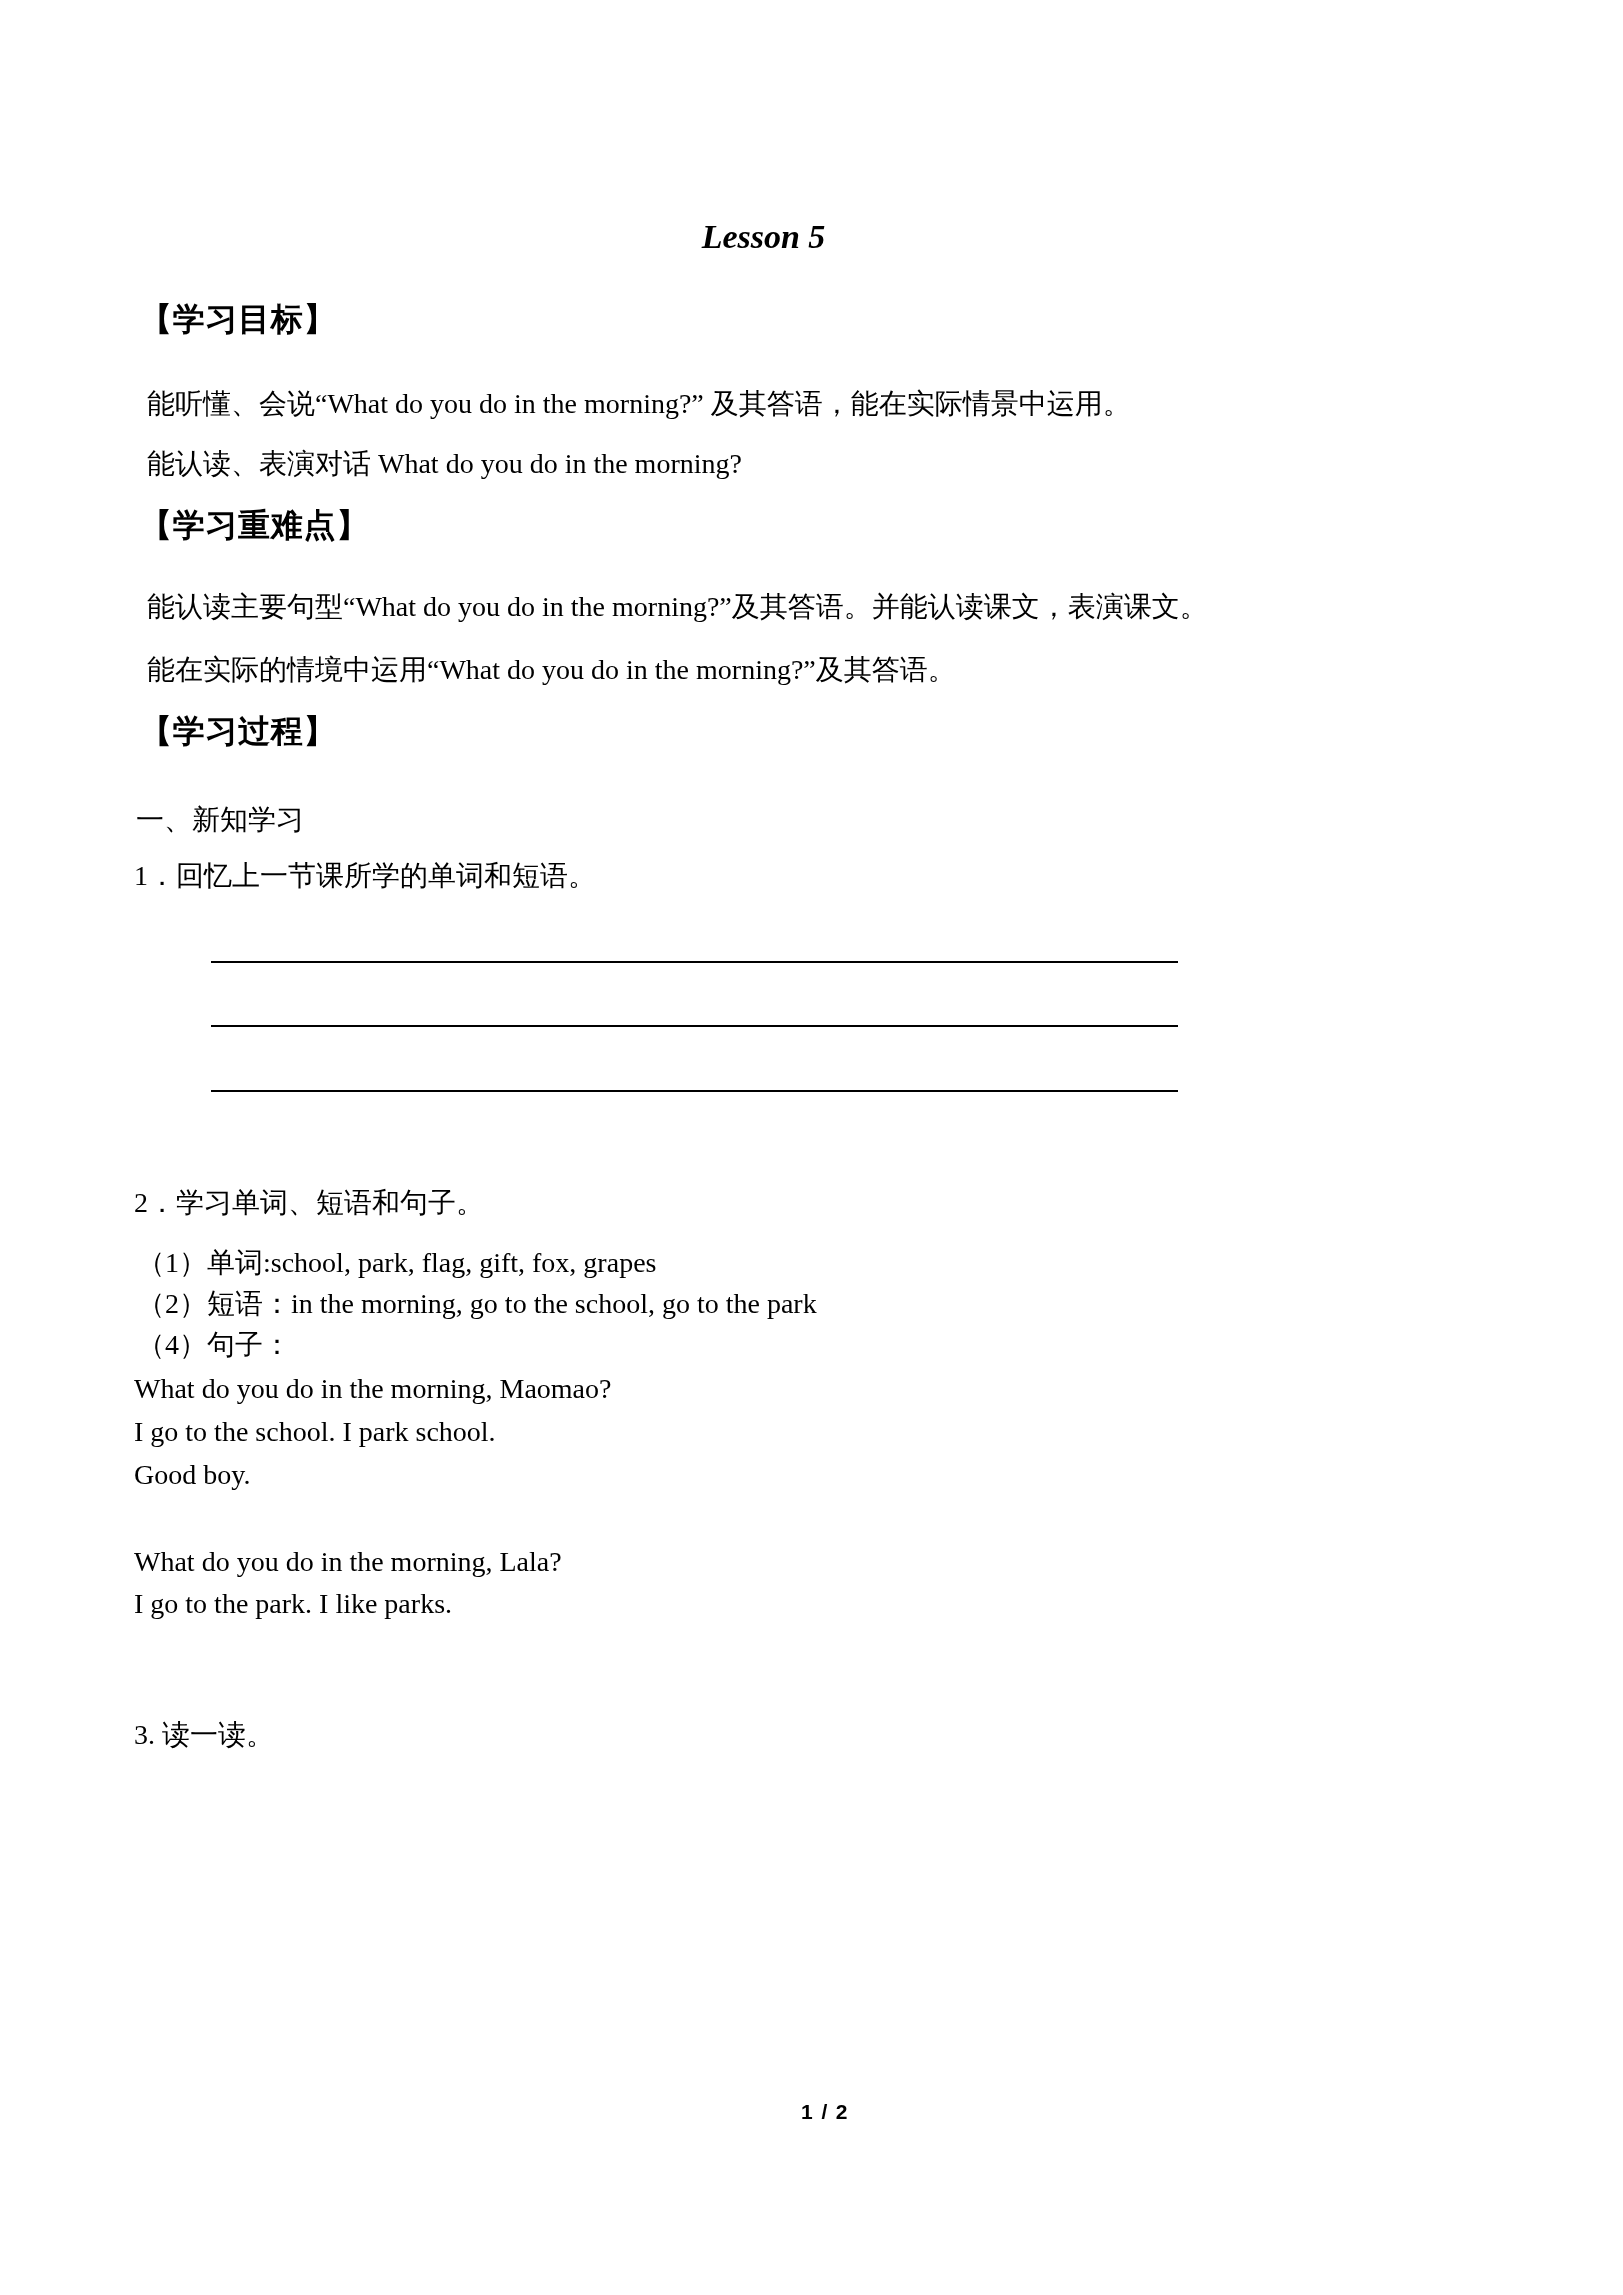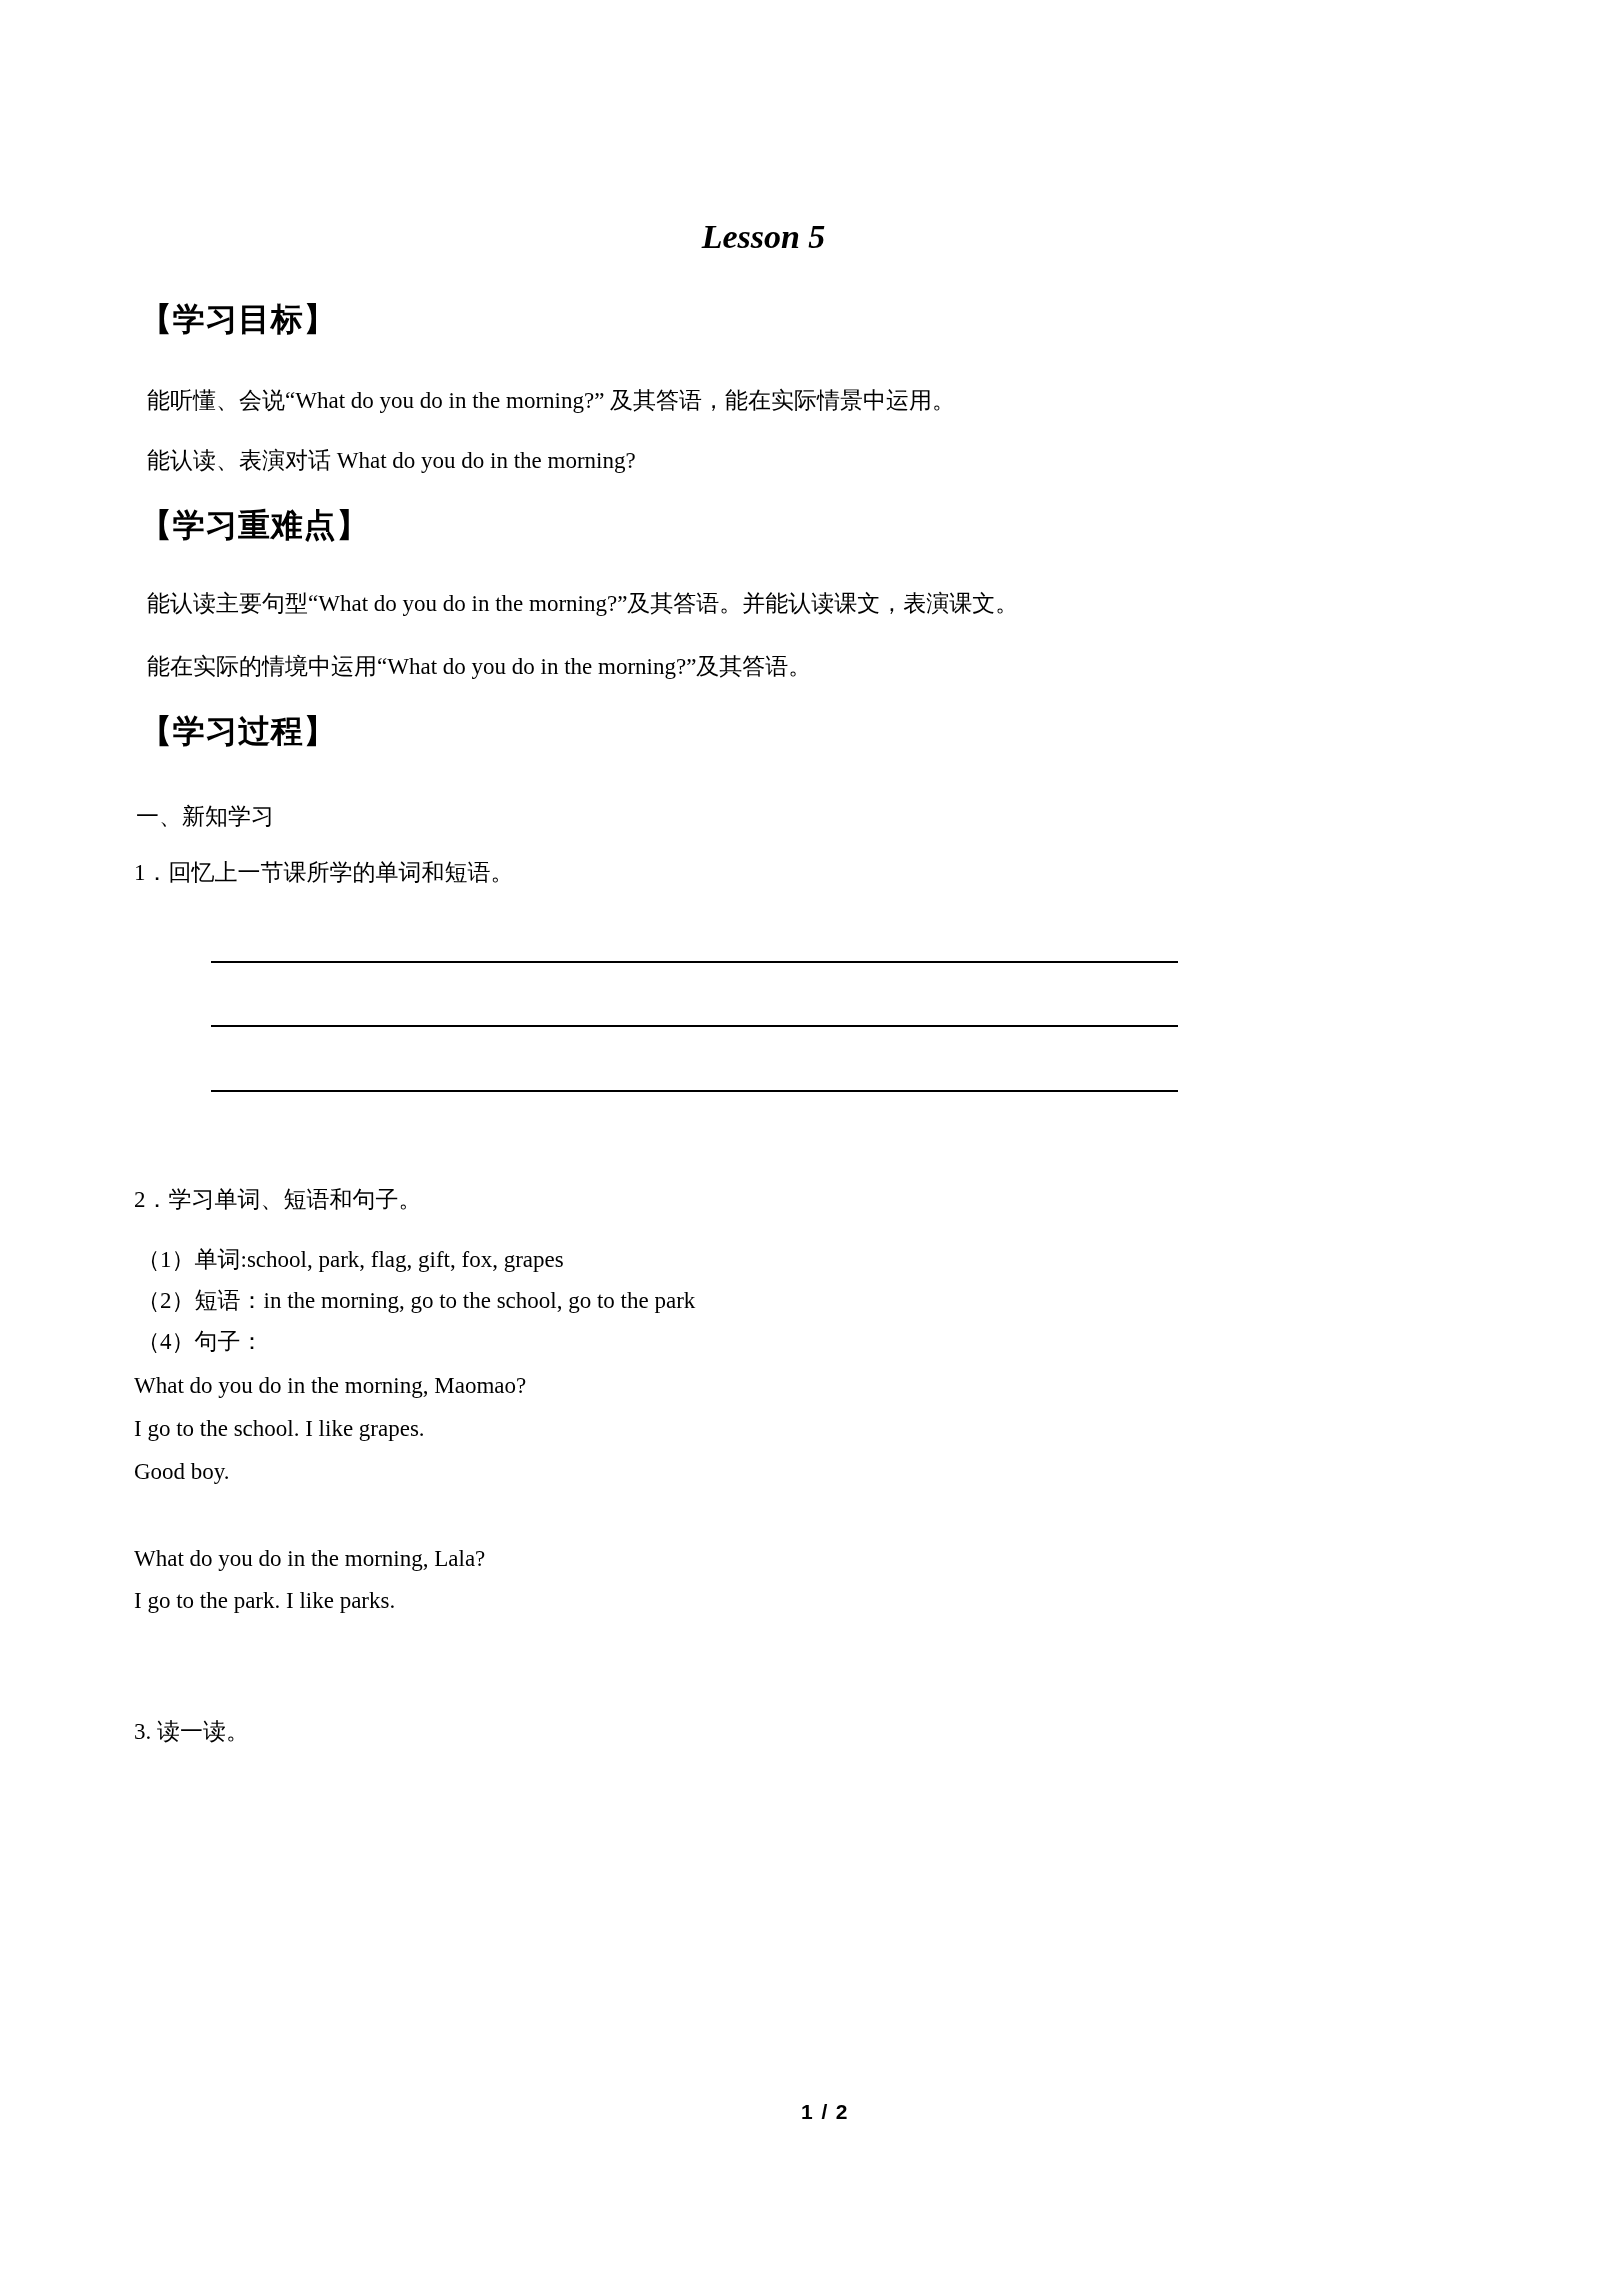--- a/index.html
+++ b/index.html
@@ -30,21 +30,21 @@
   .heading {
     position: absolute;
     left: 140px;
     font-size: 32px;
     font-weight: bold;
     line-height: 1.2;
     letter-spacing: 0.7px;
   }
   .bodyline {
     position: absolute;
-    font-size: 23px;
+    font-size: 28px;
     line-height: 1.2;
     white-space: pre;
   }
   .blank-line {
     position: absolute;
     left: 211px;
     width: 967px;
     height: 0;
     border-top: 2px solid #000000;
   }
@@ -82,21 +82,21 @@
   <div class="blank-line" style="top:961px;"></div>
   <div class="blank-line" style="top:1025px;"></div>
   <div class="blank-line" style="top:1090px;"></div>
 
   <div class="bodyline" style="top:1186px;left:134px;">2．学习单词、短语和句子。</div>
   <div class="bodyline" style="top:1246px;left:137px;">（1）单词:school, park, flag, gift, fox, grapes</div>
   <div class="bodyline" style="top:1287px;left:137px;">（2）短语：in the morning, go to the school, go to the park</div>
   <div class="bodyline" style="top:1328px;left:137px;">（4）句子：</div>
 
   <div class="bodyline" style="top:1372px;left:134px;">What do you do in the morning, Maomao?</div>
-  <div class="bodyline" style="top:1415px;left:134px;">I go to the school. I like grapes.</div>
+  <div class="bodyline" style="top:1415px;left:134px;">I go to the school. I park school.</div>
   <div class="bodyline" style="top:1458px;left:134px;">Good boy.</div>
 
   <div class="bodyline" style="top:1545px;left:134px;">What do you do in the morning, Lala?</div>
   <div class="bodyline" style="top:1587px;left:134px;">I go to the park. I like parks.</div>
 
   <div class="bodyline" style="top:1718px;left:134px;">3. 读一读。</div>
 
   <div class="footer">1 / 2</div>
 
 </div>

